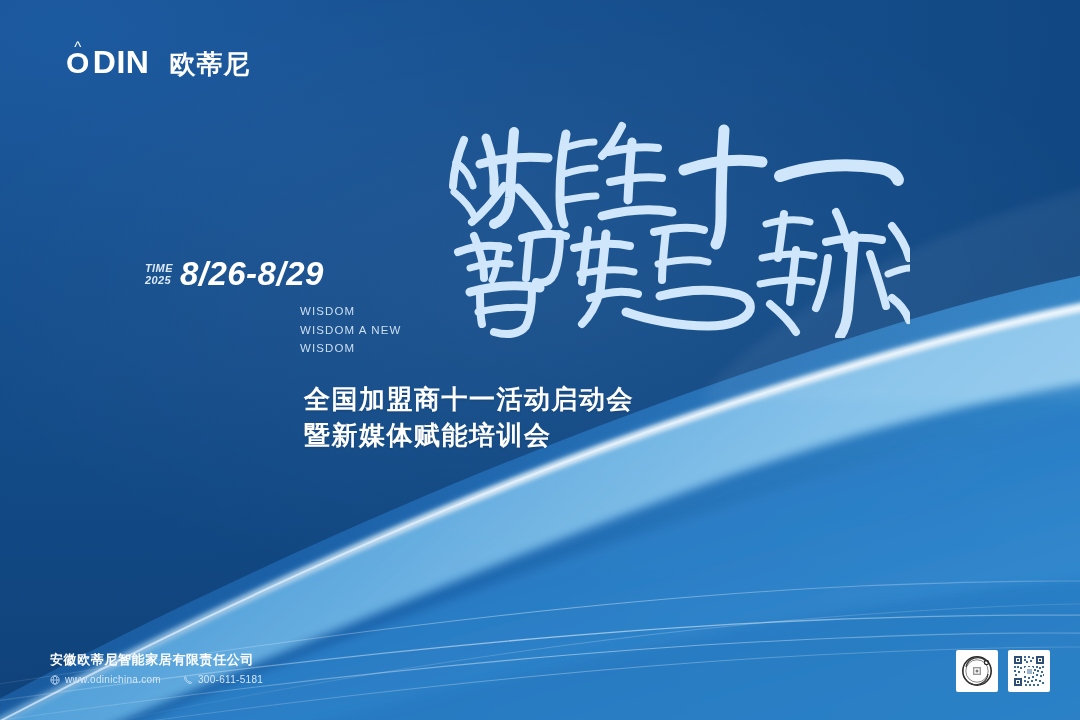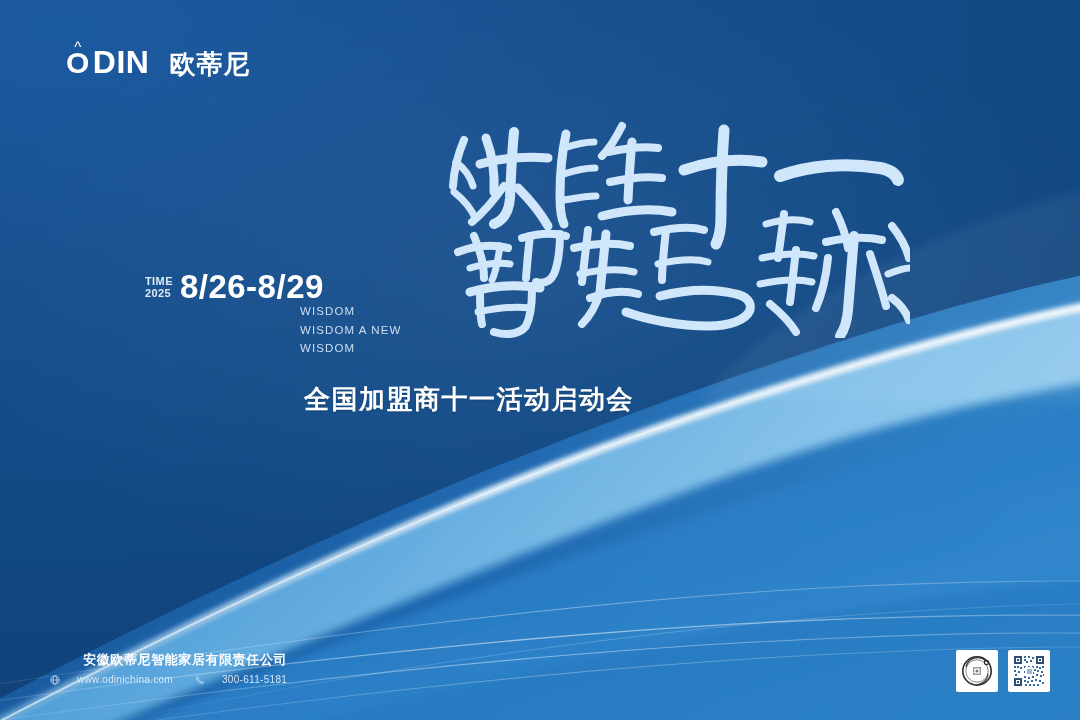--- a/index.html
+++ b/index.html
@@ -40,21 +40,21 @@
   
   .headline{
     position:absolute;left:440px;top:108px;width:470px;height:230px;
   }
   .headline svg{display:block;width:100%;height:100%;}
   .cal-line{
     fill:none;stroke:#cfe6fb;stroke-linecap:round;stroke-linejoin:round;
   }
 
   
-  .date-block{position:absolute;left:145px;top:270px;display:flex;align-items:center;gap:7px;}
+  .date-block{position:absolute;left:145px;top:257px;display:flex;align-items:center;gap:7px;font-style:italic;}
   .time-tag{
     color:#dce9f8;font-size:11px;line-height:12px;font-weight:bold;letter-spacing:.4px;
     text-align:left;
   }
   .date-range{
     color:#ffffff;font-size:33px;font-weight:bold;letter-spacing:.5px;line-height:1;
     white-space:nowrap;
   }
 
   
@@ -66,24 +66,24 @@
   
   .subtitle{
     position:absolute;left:304px;top:381px;color:#ffffff;
     font-size:26px;font-weight:bold;line-height:36px;letter-spacing:1.5px;
     text-shadow:0 1px 2px rgba(0,0,0,.15);
   }
 
   
   .footer{position:absolute;left:50px;bottom:35px;}
   .footer-company{
-    color:#ffffff;font-size:13px;font-weight:bold;letter-spacing:.6px;line-height:18px;text-align:right;
+    color:#ffffff;font-size:13px;font-weight:bold;letter-spacing:.6px;line-height:18px;
   }
   .footer-contacts{display:flex;align-items:center;gap:22px;margin-top:5px;}
-  .contact{display:flex;align-items:center;gap:17px;color:#d7e6f7;font-size:10px;letter-spacing:.3px;}
+  .contact{display:flex;align-items:center;gap:5px;color:#d7e6f7;font-size:10px;letter-spacing:.3px;}
   .contact svg{display:block;}
 
   
   .codes{position:absolute;right:30px;bottom:28px;display:flex;gap:10px;}
   .code-tile{
     width:42px;height:42px;background:#ffffff;border-radius:2px;
     display:flex;align-items:center;justify-content:center;overflow:hidden;
   }
   .code-tile svg{display:block;}
 </style>
@@ -257,20 +257,21 @@
   </div>
 
   <div class="tagline">
     <div>WISDOM</div>
     <div>WISDOM A NEW</div>
     <div>WISDOM</div>
   </div>
 
   <div class="subtitle">
     <div>全国加盟商十一活动启动会</div>
+    <div>暨新媒体赋能培训会</div>
   </div>
 
   <div class="footer">
     <div class="footer-company">安徽欧蒂尼智能家居有限责任公司</div>
     <div class="footer-contacts">
       <div class="contact">
         <span>
           <svg width="10" height="10" viewBox="0 0 16 16">
             <circle cx="8" cy="8" r="6.6" fill="none" stroke="#d7e6f7" stroke-width="1.3"></circle>
             <ellipse cx="8" cy="8" rx="3" ry="6.6" fill="none" stroke="#d7e6f7" stroke-width="1.1"></ellipse>

